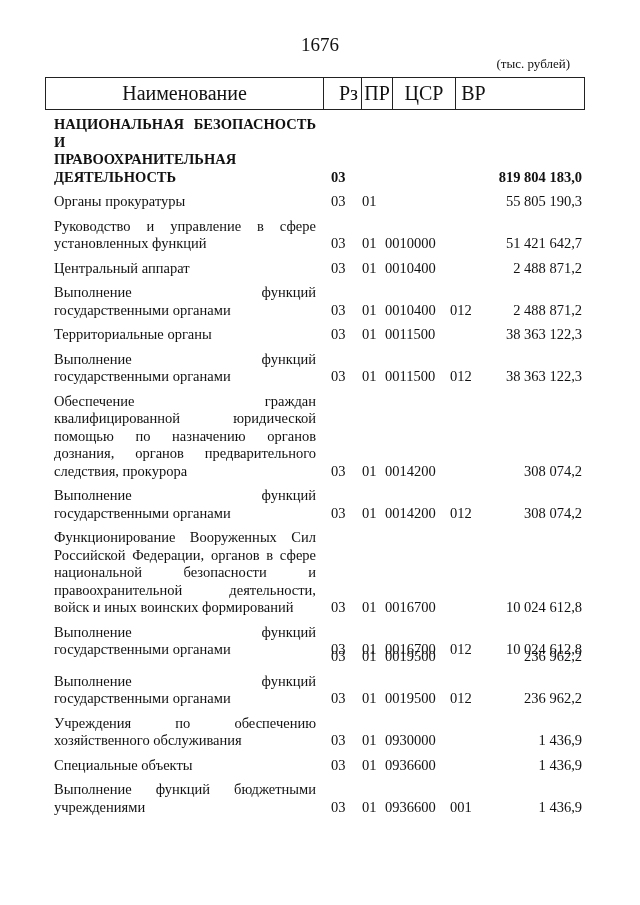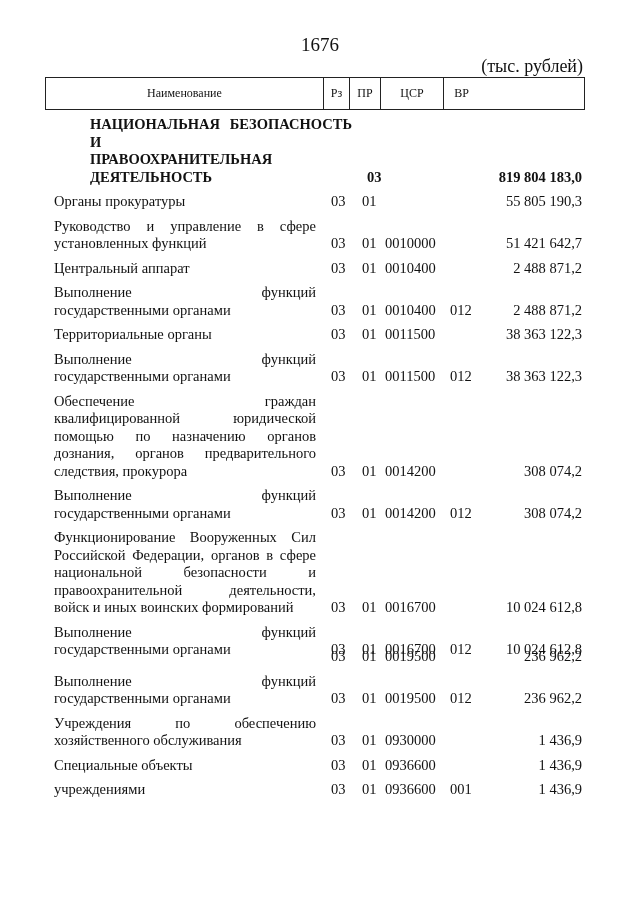--- a/index.html
+++ b/index.html
@@ -1,37 +1,37 @@
 <!DOCTYPE html>
 <html><head>
 <meta charset="utf-8">
 <style>
   html, body { margin:0; padding:0; background:#ffffff; }
   body { width:640px; height:905px; position:relative; overflow:hidden;
          font-family:"Liberation Serif", serif; color:#111; font-size:14.5px; }
   .page-num { position:absolute; top:34px; left:0; width:640px; text-align:center; font-size:19px; }
-  .units { position:absolute; top:56px; right:57px; font-size:18px; }
+  .units { position:absolute; top:56px; right:70px; font-size:13px; }
   .hdr { position:absolute; top:77px; left:45px; width:540px; height:33px;
          border:1.3px solid #222; box-sizing:border-box; display:flex; }
   .hdr div { box-sizing:border-box; border-right:1.3px solid #222; display:flex;
-             align-items:center; justify-content:center; font-size:12px; }
+             align-items:center; justify-content:center; font-size:20px; }
   .hdr div:last-child { border-right:none; }
-  .c-name { width:278px; } .c-rz { width:26px; } .c-pr { width:31px; }
+  .c-name { width:278px; } .c-rz { width:26px;margin-left:12px; } .c-pr { width:31px; }
   .c-csr { width:63px; } .c-vr { width:35px; } .c-sum { flex:1; }
   .rows { position:absolute; top:116px; left:54px; width:528px; }
   .row { display:flex; align-items:flex-end; margin-bottom:7px; line-height:17.5px; }
   .r-name { width:262px; text-align:justify; text-align-last:left; }
   .cell { position:absolute; bottom:0; white-space:nowrap; }
   .row .rz { position:absolute; left:277px; }
   .row .pr { position:absolute; left:308px; }
   .row .csr { position:absolute; left:331px; }
   .row .vr { position:absolute; left:396px; }
   .row .sum { position:absolute; right:0; }
   .row { position:relative; }
-  .bold { font-weight:bold;margin-left:36px; }
+  .bold { font-weight:bold; }
   .line { display:block; }
   .jl { text-align:justify; text-align-last:justify; display:block; }
 </style>
 </head>
 <body>
 
 <div class="page-num">1676</div>
 <div class="units">(тыс. рублей)</div>
 
 <div class="hdr">
@@ -202,20 +202,21 @@
         <span class="line">Специальные объекты</span>
       </div>
       <span class="cell rz">03</span>
       <span class="cell pr">01</span>
       <span class="cell csr">0936600</span>
       <span class="cell vr"></span>
       <span class="cell sum">1 436,9</span>
     </div>
     <div class="row">
       <div class="r-name">
+        <span class="jl">Выполнение функций бюджетными</span>
         <span class="line">учреждениями</span>
       </div>
       <span class="cell rz">03</span>
       <span class="cell pr">01</span>
       <span class="cell csr">0936600</span>
       <span class="cell vr">001</span>
       <span class="cell sum">1 436,9</span>
     </div>
   </div>
 

